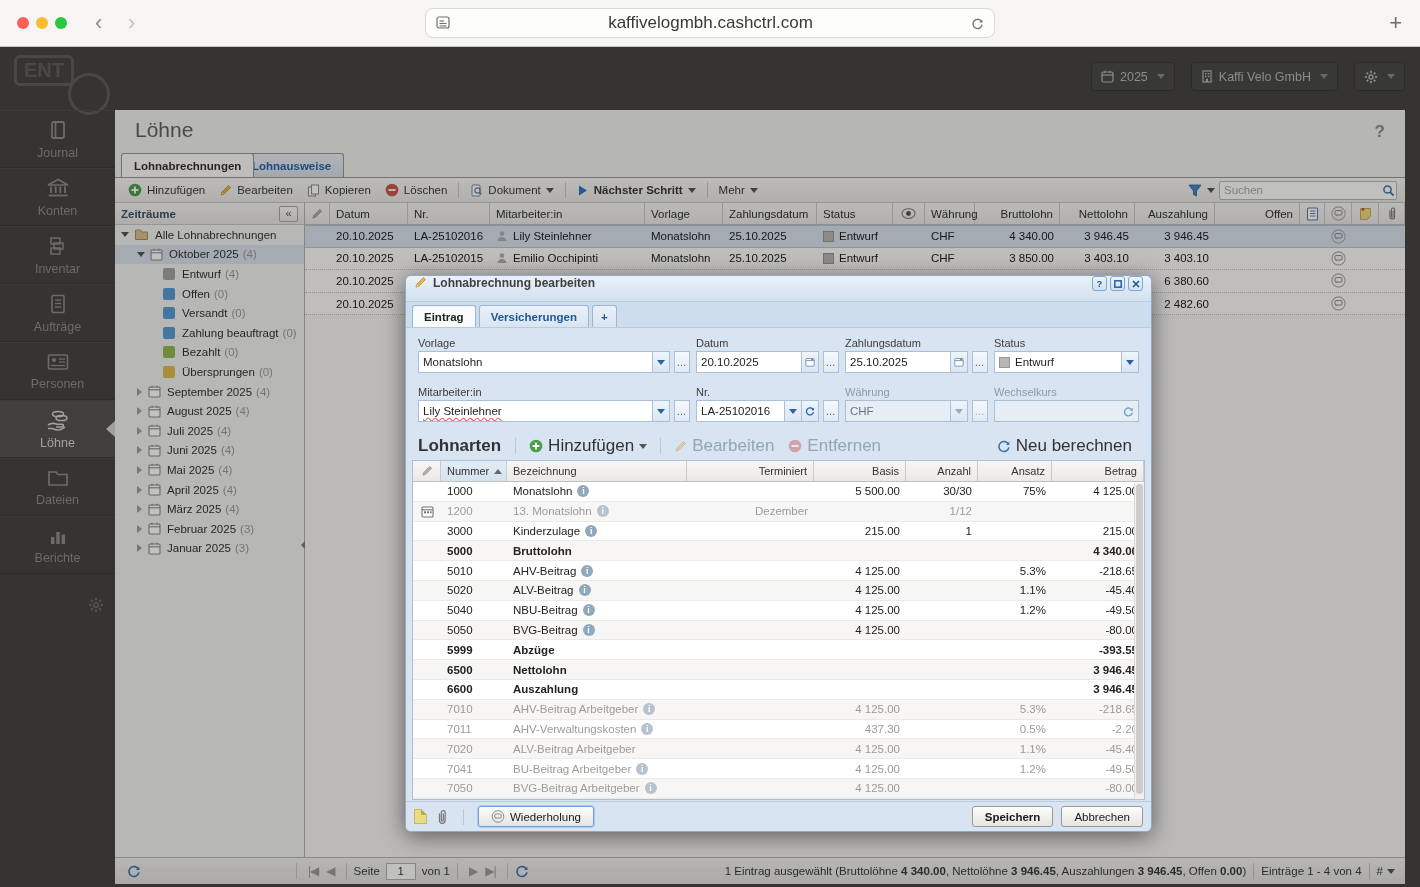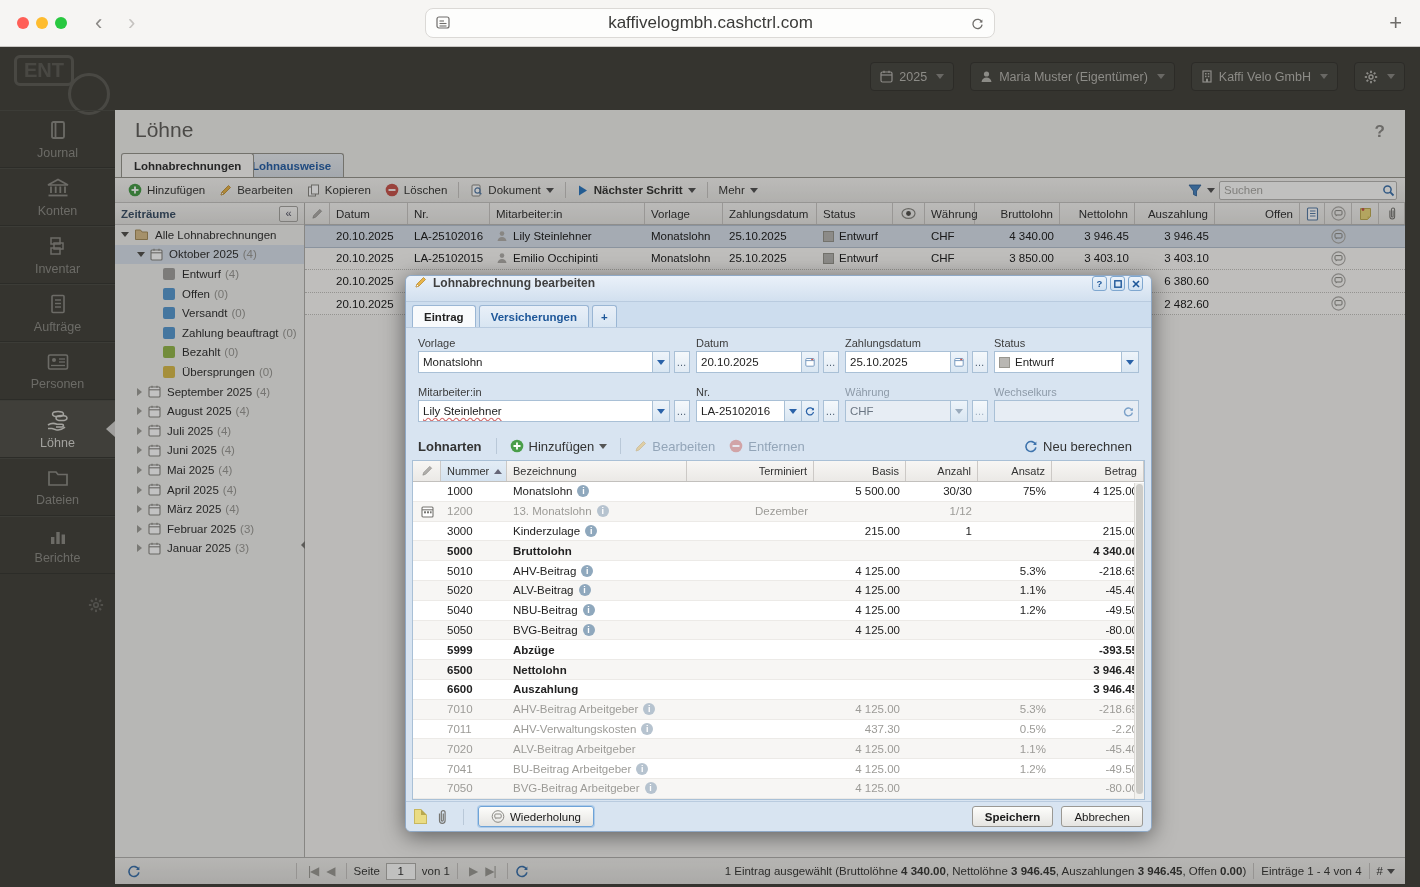--- a/index.html
+++ b/index.html
@@ -135,21 +135,21 @@
           padding:0 4px;font-size:11.5px;color:#222;overflow:hidden;white-space:nowrap;}
   .dinput.dis{background:#e7edf4;color:#6b7683;}
   .trig{width:17px;height:22px;border:1px solid #a9c0d6;border-left:none;
         background:linear-gradient(#eef4fa,#d9e6f2);display:flex;align-items:center;justify-content:center;}
   .trig .tridown{width:0;height:0;border-left:4px solid transparent;border-right:4px solid transparent;border-top:5px solid #2a62a8;}
   .dots{width:16px;height:22px;border:1px solid #a9c0d6;background:linear-gradient(#f4f8fb,#e2ebf4);
         color:#44566b;font-size:10px;display:flex;align-items:center;justify-content:center;margin-left:4px;letter-spacing:1px;}
   .trig.dis .tridown{border-top-color:#9aabbd;}
   .wavy{text-decoration:underline;text-decoration-style:wavy;text-decoration-color:#d06a6a;text-underline-offset:2px;}
 
-  .ltbar{display:flex;align-items:center;margin-top:12px;padding:0 6px;height:24px;font-size:13px;color:#333;}
+  .ltbar{display:flex;align-items:center;margin-top:12px;padding:0 6px;height:24px;font-size:17px;color:#333;}
   .ltbar .lt-title{font-weight:bold;margin-right:8px;}
   .ltsep{width:1px;height:16px;background:#b9c8d8;margin:0 6px;}
   .ltbtn{display:flex;align-items:center;gap:5px;padding:0 7px;height:20px;}
   .ltbtn.dis{color:#93a5b8;}
   .ltspring{flex:1;}
 
   .lt-table{position:relative;margin:2px 0 0 0;background:#fff;border:1px solid #a9c0d6;height:340px;}
   .lt-head{height:21px;display:flex;background:linear-gradient(#f7f6f4,#ebe9e6);border-bottom:1px solid #c2c0bd;}
   .lth{border-right:1px solid #ccc9c6;font-size:11px;color:#333;display:flex;align-items:center;padding:0 6px;}
   .lth.r{justify-content:flex-end;} .lth.sorted{background:linear-gradient(#e3ecf5,#d4e2f0);}
@@ -221,30 +221,20 @@
             <line x1="1" y1="5" x2="12" y2="5" stroke="#b9b8b2" stroke-width="1.2"></line>
             <line x1="4" y1="0.8" x2="4" y2="3" stroke="#b9b8b2" stroke-width="1.2"></line>
             <line x1="9" y1="0.8" x2="9" y2="3" stroke="#b9b8b2" stroke-width="1.2"></line>
           </svg>
         </span>
       <span>2025</span>
         <span class="dd"></span>
     </div>
     <div class="appbtn">
       <span>
-          <svg width="13" height="13" viewBox="0 0 13 13">
-            <circle cx="6.5" cy="4" r="2.6" fill="#b9b8b2"></circle>
-            <path d="M1.5 12c.4-3 2.4-4.5 5-4.5s4.6 1.5 5 4.5z" fill="#b9b8b2"></path>
-          </svg>
-        </span>
-      <span>Maria Muster (Eigentümer)</span>
-        <span class="dd"></span>
-    </div>
-    <div class="appbtn">
-      <span>
           <svg width="12" height="13" viewBox="0 0 12 13">
             <rect x="2" y="1" width="8" height="11" fill="none" stroke="#b9b8b2" stroke-width="1.2"></rect>
             <rect x="4" y="3" width="1.5" height="1.5" fill="#b9b8b2"></rect>
             <rect x="6.8" y="3" width="1.5" height="1.5" fill="#b9b8b2"></rect>
             <rect x="4" y="5.7" width="1.5" height="1.5" fill="#b9b8b2"></rect>
             <rect x="6.8" y="5.7" width="1.5" height="1.5" fill="#b9b8b2"></rect>
             <rect x="5" y="8.7" width="2" height="3.3" fill="#b9b8b2"></rect>
           </svg>
         </span>
       <span>Kaffi Velo GmbH</span>

